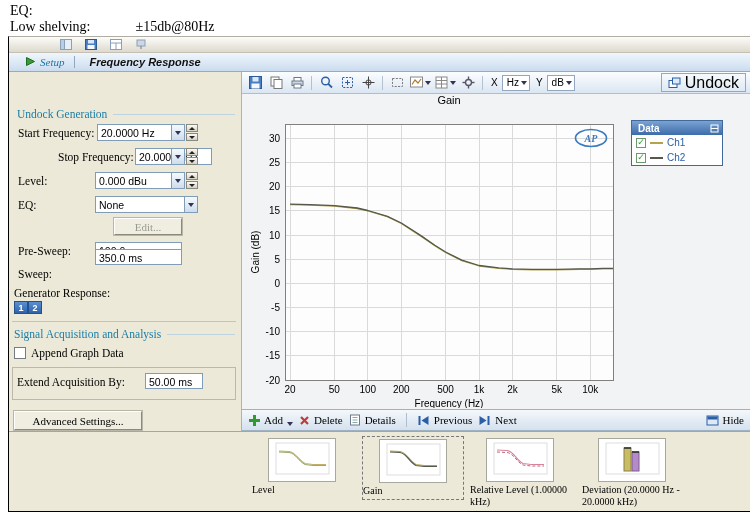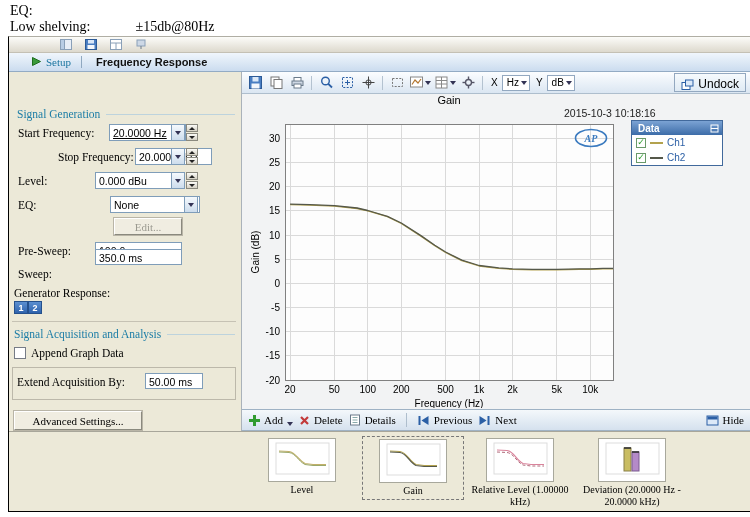--- a/index.html
+++ b/index.html
@@ -16,21 +16,21 @@
        background:#ece9d8;}
 
   
   #mini-toolbar{left:0;top:0;width:741px;height:16px;box-sizing:border-box;
        background:linear-gradient(#fcfcf9,#ddd9cd);border-bottom:1px solid #c4c0b4;
        display:flex;align-items:center;gap:7px;padding-left:48px;}
 
   
   #tab-bar{left:0;top:16px;width:741px;height:19px;box-sizing:border-box;
        background:linear-gradient(#f0f6fc,#cbdcef);border-bottom:1px solid #93abc4;
-       display:flex;align-items:center;padding-left:16px;}
+       display:flex;align-items:center;padding-left:10px;font-style:italic;}
   #tab-setup{display:flex;align-items:center;gap:4px;padding:0 6px;height:100%;cursor:default;}
   #tab-setup .lbl{color:#1b75a0;font-size:11px;font-family:"Liberation Serif",serif;}
   .tab-sep{width:1px;height:12px;background:#8fa8c0;margin:0 4px;}
   #tab-active{font-size:11px;font-weight:bold;color:#111;padding:0 10px;}
 
   
   #left-panel{left:0;top:35px;width:233px;height:359px;background:#ece9d8;
        border-right:1px solid #aab2ba;box-sizing:border-box;}
   .sect{position:absolute;display:flex;align-items:center;gap:6px;color:#1c7da6;
        font-family:"Liberation Serif",serif;font-size:11.5px;white-space:nowrap;}
@@ -65,22 +65,22 @@
   
   #right-panel{left:233px;top:35px;width:508px;height:337px;background:#f2f3f4;box-sizing:border-box;}
   #chart-toolbar{position:absolute;left:0;top:0;width:508px;height:22px;box-sizing:border-box;
        background:linear-gradient(#fbfdff,#dbe6f2);border-bottom:1px solid #aebecd;
        display:flex;align-items:center;gap:3px;padding:0 4px;}
   .tbtn{display:flex;align-items:center;justify-content:center;height:18px;min-width:18px;cursor:default;}
   .tsep{width:1px;height:14px;background:#b4c2d0;margin:0 2px;}
   .axis-combo{display:flex;align-items:center;gap:2px;height:16px;background:#fff;border:1px solid #93a8c0;
        padding:0 2px 0 4px;font-size:10px;box-sizing:border-box;}
   .axis-lbl{font-size:10px;margin:0 1px 0 3px;}
-  #undock-btn{margin-left:auto;display:flex;align-items:flex-end;gap:4px;height:17px;padding:0 6px;
-       background:linear-gradient(#f6fafd,#dfeaf4);border:1px solid #93a8c0;font-size:12px;cursor:default;}
+  #undock-btn{margin-left:auto;display:flex;align-items:center;gap:4px;height:17px;padding:0 6px;
+       background:linear-gradient(#f6fafd,#dfeaf4);border:1px solid #93a8c0;font-size:16px;cursor:default;}
   #graph-title{position:absolute;left:107px;top:22px;width:200px;text-align:center;font-size:11px;color:#000;}
   #graph-timestamp{position:absolute;left:322px;top:35px;width:140px;font-size:10.5px;color:#222;}
   #ap-logo{position:absolute;left:331px;top:56px;}
   #legend{position:absolute;left:389px;top:48px;width:92px;border:1px solid #41699c;background:#fff;box-sizing:border-box;}
   #legend-hdr{height:14px;background:linear-gradient(#7ba3d4,#3c6ca8);color:#fff;font-size:10px;font-weight:bold;
        display:flex;align-items:center;padding:0 3px 0 6px;}
   #legend-hdr .sp{flex:1;}
   .leg-row{display:flex;align-items:center;gap:4px;height:15px;padding-left:4px;}
   .leg-cb{width:10px;height:10px;background:#fff;border:1px solid #6a9a6a;font-size:9px;line-height:9px;color:#2e9e2e;
        display:flex;align-items:center;justify-content:center;box-sizing:border-box;}
@@ -91,21 +91,21 @@
 
   
   #bottom-toolbar{left:233px;top:372px;width:508px;height:22px;box-sizing:border-box;
        background:linear-gradient(#f4f8fb,#d5e1ee);border-top:1px solid #9fb2c4;border-bottom:1px solid #9fb2c4;
        display:flex;align-items:center;gap:6px;padding:0 6px;}
   .bbtn{display:flex;align-items:flex-end;gap:4px;font-family:"Liberation Serif",serif;font-size:11px;cursor:default;}
   .bsep{width:1px;height:14px;background:#aebecd;margin:0 4px;}
 
   
   #thumb-strip{left:0;top:394px;width:741px;height:79px;background:#ece9d8;border-top:1px solid #a8a69a;box-sizing:border-box;}
-  .thumb{position:absolute;top:4px;width:100px;padding:2px 0;text-align:center;cursor:default;}
+  .thumb{position:absolute;top:4px;width:100px;padding:2px 0;cursor:default;}
   .thumb.sel{border:1px dashed #777;}
   .thumb-box{width:68px;height:44px;margin:0 auto;background:#fff;border:1px solid #a8a89c;box-sizing:border-box;}
   .thumb-lbl{margin-top:2px;font-family:"Liberation Serif",serif;font-size:10px;line-height:1.2;color:#000;}
 </style>
 </head>
 <body>
 
 <div class="abs doc-line" style="left:10px;top:3px;">EQ:</div>
 <div class="abs" style="left:10px;top:19px;">
   <span class="doc-line">Low shelving:</span>
@@ -151,25 +151,25 @@
       <span class="lbl">Setup</span>
     </div>
     <div class="tab-sep"></div>
     <div id="tab-active">Frequency Response</div>
   </div>
 
   <div id="left-panel" class="abs">
 
 
     <div class="sect" style="left:8px;top:36px;width:218px;">
-      <span>Signal Generation</span>
+      <span>Undock Generation</span>
     </div>
 
     <div class="flabel" style="left:9px;top:55px;">Start Frequency:</div>
-    <input class="tinput" style="left: 100px; top: 52px; width: 77px; text-decoration: underline;" readonly="" value="20.0000 Hz">
+    <input class="tinput" style="left: 88px; top: 52px; width: 77px;" readonly="" value="20.0000 Hz">
     <div class="combo-arrow" style="left:162px;top:52px;">
         <span class="ca-tri"></span>
       </div>
     <div class="spin" style="left:177px;top:52px;">
       <div class="sb">
           <span class="tri-up"></span>
         </div>
       <div class="sb">
           <span class="tri-dn"></span>
         </div>
@@ -197,21 +197,21 @@
     <div class="spin" style="left:177px;top:100px;">
       <div class="sb">
           <span class="tri-up"></span>
         </div>
       <div class="sb">
           <span class="tri-dn"></span>
         </div>
     </div>
 
     <div class="flabel" style="left:9px;top:127px;">EQ:</div>
-    <input class="tinput" style="left: 86px; top: 124px; width: 90px; margin-left: 15px;" readonly="" value="None">
+    <input class="tinput" style="left: 86px; top: 124px; width: 90px;" readonly="" value="None">
     <div class="combo-arrow" style="left:175px;top:124px;">
         <span class="ca-tri"></span>
       </div>
 
     <div class="xp-btn disabled" style="left:105px;top:146px;width:68px;height:17px;">Edit...</div>
 
     <div class="flabel" style="left:9px;top:173px;">Pre-Sweep:</div>
     <input class="tinput" style="left: 86px; top: 170px; width: 87px; height: 16px;" readonly="" value="100.0 ms">
 
     <div class="flabel" style="left:9px;top:196px;">Sweep:</div>
@@ -328,21 +328,20 @@
       <span id="undock-btn">
         <svg width="13" height="12">
             <rect x="1" y="3.5" width="8" height="7" fill="#fff" stroke="#2b5fa5"></rect>
             <rect x="4.5" y="1" width="7.5" height="6" fill="#dce9f8" stroke="#2b5fa5"></rect>
           </svg>
         <span>Undock</span>
       </span>
     </div>
 
     <div id="graph-title">Gain</div>
-    <div id="graph-timestamp">2015-10-3 10:18:16</div>
 
     <svg id="main-plot" class="abs" style="left:5px;top:42px;" width="380" height="294">
         <rect x="38" y="10" width="328" height="256" fill="#fdfdfd"></rect>
         <line x1="38" y1="24.490566037735846" x2="366" y2="24.490566037735846" stroke="#dadada" shape-rendering="crispEdges"></line>
         <line x1="38" y1="48.641509433962256" x2="366" y2="48.641509433962256" stroke="#dadada" shape-rendering="crispEdges"></line>
         <line x1="38" y1="72.79245283018867" x2="366" y2="72.79245283018867" stroke="#dadada" shape-rendering="crispEdges"></line>
         <line x1="38" y1="96.9433962264151" x2="366" y2="96.9433962264151" stroke="#dadada" shape-rendering="crispEdges"></line>
         <line x1="38" y1="121.09433962264151" x2="366" y2="121.09433962264151" stroke="#dadada" shape-rendering="crispEdges"></line>
         <line x1="38" y1="145.24528301886792" x2="366" y2="145.24528301886792" stroke="#dadada" shape-rendering="crispEdges"></line>
         <line x1="38" y1="169.39622641509433" x2="366" y2="169.39622641509433" stroke="#dadada" shape-rendering="crispEdges"></line>

